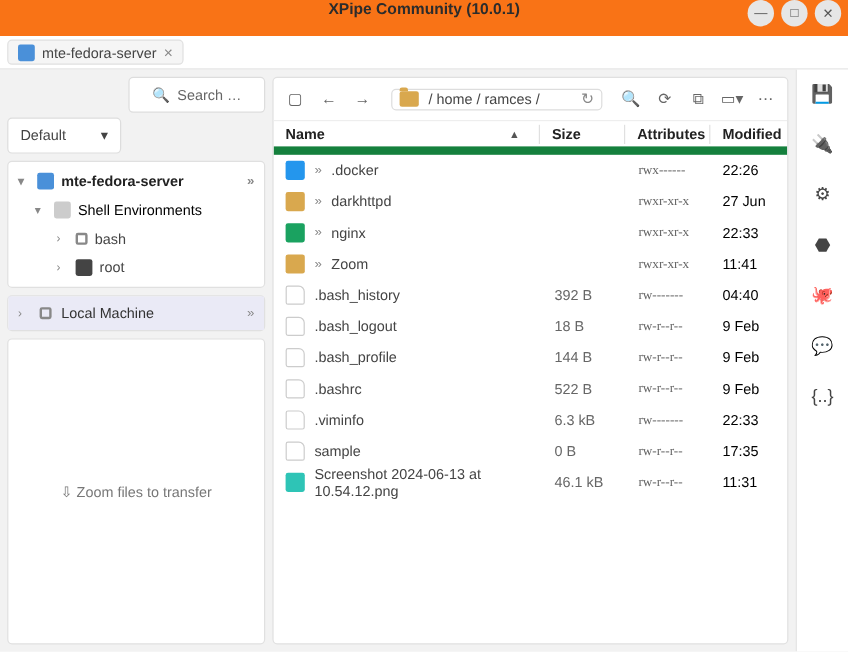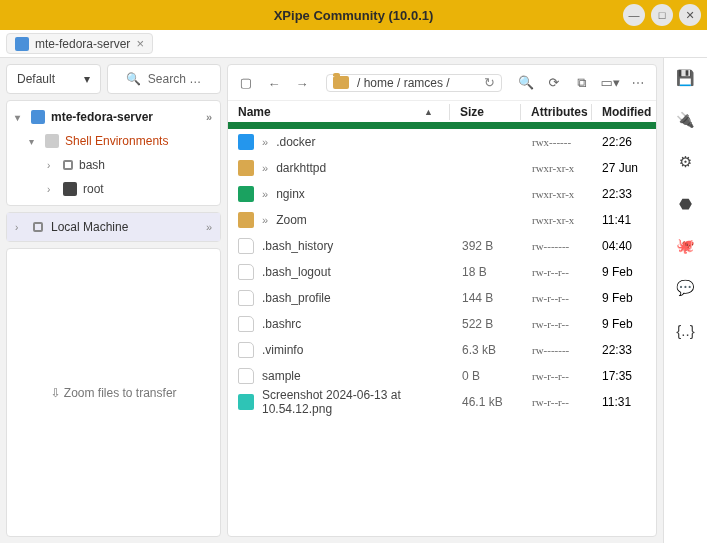--- a/index.html
+++ b/index.html
@@ -1,30 +1,30 @@
 <!DOCTYPE html>
 <html><head>
 <meta charset="utf-8">
 <style>
   * { box-sizing: border-box; font-family: -apple-system, BlinkMacSystemFont, "Segoe UI", sans-serif; }
   body { margin: 0; background: #f2f2f2; width: 707px; height: 543px; overflow: hidden; font-size: 13px; color: #333; }
-  .titlebar { height: 30px; display: flex; align-items: center; justify-content: center; position: relative; background: #eab308; }
+  .titlebar { height: 30px; display: flex; justify-content: center; position: relative; background: #f97316; }
   .titlebar .title { font-weight: 600; font-size: 13px; color: #2c2c2c; }
   .titlebar .controls { position: absolute; right: 6px; display: flex; gap: 6px; }
   .win-btn { width: 22px; height: 22px; border-radius: 50%; background: #e6e6e6; display: flex; align-items: center; justify-content: center; font-size: 11px; color: #555; cursor: pointer; }
   .tab-strip { height: 28px; background: #fff; border-bottom: 1px solid #e0e0e0; display: flex; align-items: center; padding: 0 6px; }
   .tab { display: flex; align-items: center; gap: 6px; background: #f5f5f5; border: 1px solid #e0e0e0; border-radius: 4px; padding: 2px 8px; font-size: 12px; color: #444; }
   .tab .tab-ico { width: 14px; height: 14px; background: #4a90d9; border-radius: 2px; display:inline-block; }
   .tab .close { color: #888; font-size: 13px; cursor: pointer; }
   .app-body { display: flex; height: calc(543px - 30px - 28px); }
   .main { flex: 1; display: flex; background: #f2f2f2; padding: 6px; gap: 6px; }
   .left-col { width: 215px; display: flex; flex-direction: column; gap: 6px; }
   .top-controls { display: flex; gap: 6px; }
   .btn { background: #fff; border: 1px solid #ddd; border-radius: 4px; height: 30px; display: flex; align-items: center; padding: 0 10px; font-size: 12px; color: #444; cursor: pointer; }
-  .btn.sel { flex: 0 0 95px; justify-content: space-between; }
+  .btn.sel { flex: 0 0 95px; justify-content: space-between; margin-top: 34px; }
   .btn.search { flex: 1; justify-content: center; gap: 6px; color: #666; }
   .panel { background: #fff; border: 1px solid #e0e0e0; border-radius: 4px; }
   .tree-panel { flex: 0 0 auto; padding: 4px 0; }
   .tree-row { display: flex; align-items: center; height: 24px; padding: 0 8px; font-size: 12px; color: #444; gap: 6px; position: relative; }
   .tree-row.header { font-weight: 600; color: #222; }
   .tree-row.selected { background: #eaeaf6; }
   .tree-row .chev { color: #888; width: 10px; font-size: 10px; }
   .tree-row .ico { width: 14px; height: 14px; display: inline-block; }
   .tree-row .rchev { position: absolute; right: 8px; color: #888; font-size: 11px; }
   .ico.host { background: #4a90d9; border-radius: 2px; }
@@ -104,21 +104,21 @@
       <div class="panel tree-panel">
         <div class="tree-row header">
           <span class="chev">▾</span>
           <span class="ico host"></span>
           <span>mte-fedora-server</span>
           <span class="rchev">»</span>
         </div>
         <div class="tree-row" style="padding-left:22px;">
           <span class="chev">▾</span>
           <span class="ico shell"></span>
-          <span style="color:#c2410c;text-align:right;">Shell Environments</span>
+          <span style="color:#000000;text-align:right;">Shell Environments</span>
         </div>
         <div class="tree-row" style="padding-left:40px;">
           <span class="chev">›</span>
           <span class="ico node"></span>
           <span>bash</span>
         </div>
         <div class="tree-row" style="padding-left:40px;">
           <span class="chev">›</span>
           <span class="ico term"></span>
           <span>root</span>

